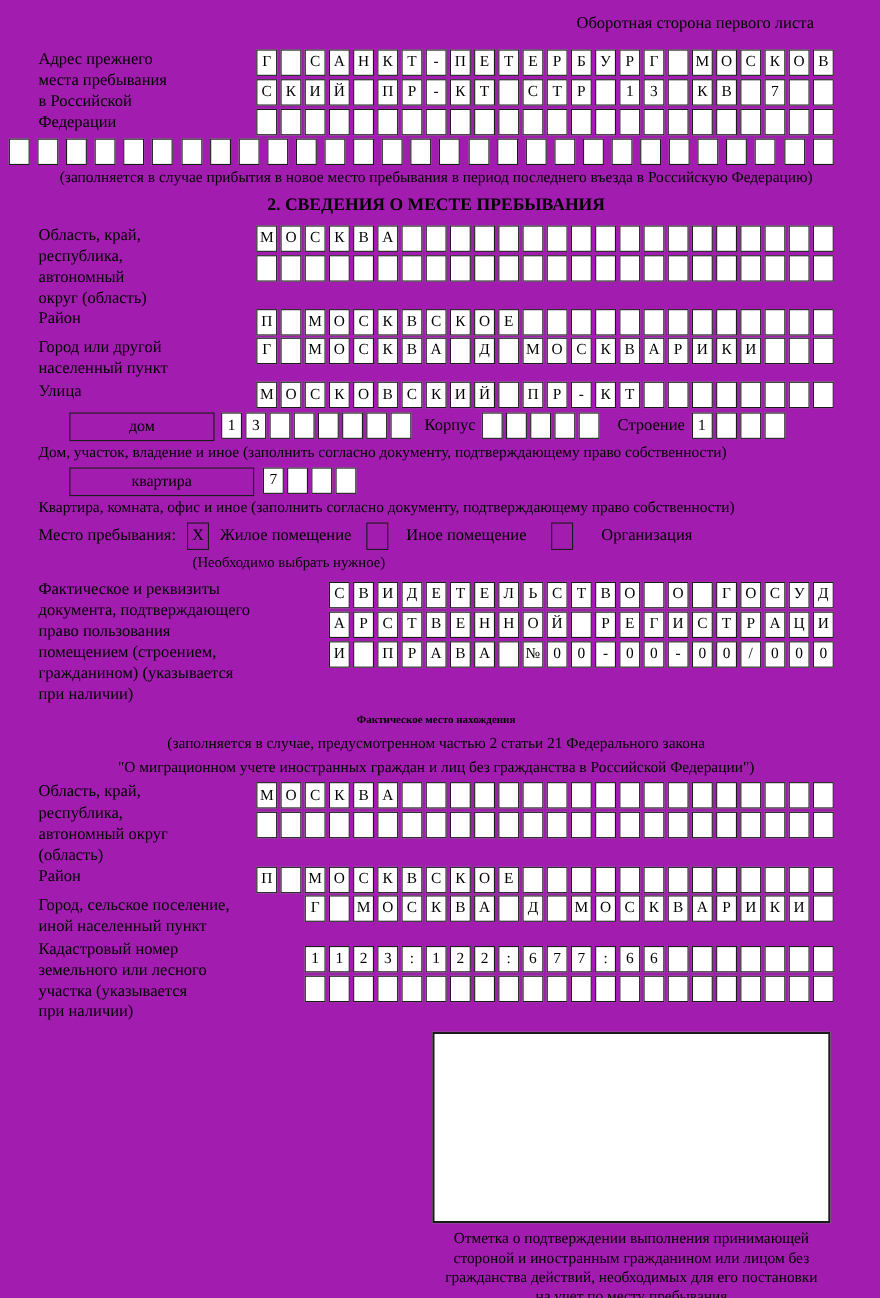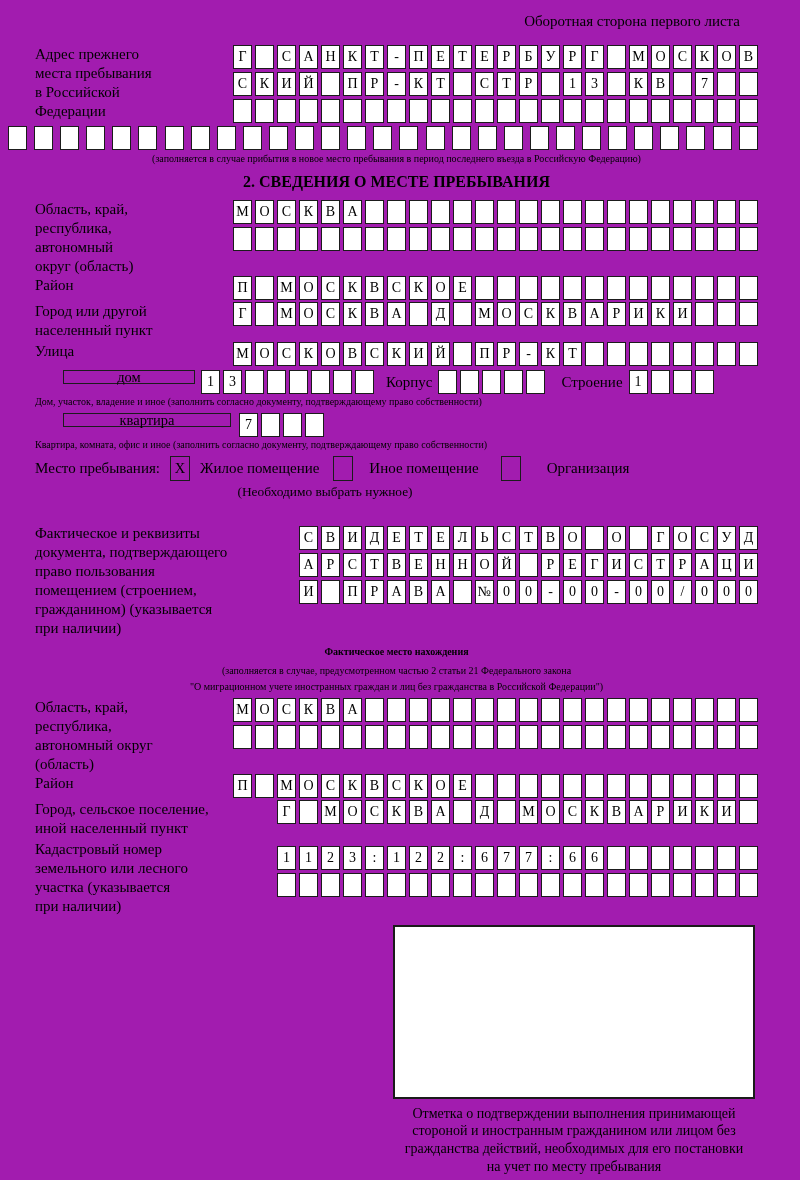--- a/index.html
+++ b/index.html
@@ -15,40 +15,40 @@
   .frow { display:flex; align-items:flex-start; }
   .flabel { flex:none; }
   .fcol { display:flex; flex-direction:column; gap:3px; margin-left:auto; align-items:flex-end; }
   .fboxes { display:flex; gap:3px; justify-content:flex-end; margin-left:auto; flex:none; }
   .cell {
     width:19px; height:24px; flex:none; background:#fff;
     border:1.6px solid #1b1b1b; display:flex; align-items:center; justify-content:center;
     font-size:14px;
   }
   .fboxes.full { margin:3px 0 3px -27px; width:750px; justify-content:space-between; }
-  .note { font-size:10px; }
+  .note { font-size:14px; }
   .note.center { text-align:center; margin-bottom:4px; }
   .note.left { margin:1px 0 4px; }
   .section-title { text-align:center; font-weight:bold; font-size:16px; margin:6px 0 8px; }
   .sub-title { text-align:center; font-weight:bold; font-size:10px; margin:8px 0 6px; }
   .typebox {
-    border:1.6px solid #1b1b1b; height:14px; flex:none;
+    border:1.6px solid #1b1b1b; height:26px; flex:none;
     display:flex; align-items:center; justify-content:center; font-size:14.5px;
   }
   .wide-house { width:132px; margin-left:28px; }
   .wide-apt { width:168px; margin-left:28px; }
   .inline-label { flex:none; padding-top:3px; }
   .house-row, .apt-row { display:flex; align-items:flex-start; margin-bottom:2px; }
   .house-row .fboxes, .apt-row .fboxes { margin-left:6px; }
   .stay-row { display:flex; align-items:center; margin:4px 0 2px; }
   .checkbox {
     width:20px; height:25px; border:1.6px solid #1b1b1b; flex:none;
     display:flex; align-items:center; justify-content:center; font-size:14.5px;
   }
-  .hint { font-size:13.4px; text-align:center; width:300px; margin-left:140px; margin-bottom:24px; }
+  .hint { font-size:13.4px; text-align:left; width:300px; margin-left:140px; margin-bottom:8px; }
   .mb2 { margin-bottom:2px; } .mb4 { margin-bottom:4px; } .mb6 { margin-bottom:6px; }
   .doc-col { margin-top:2px; }
   .cad-col { margin-top:6px; }
   .stamp-box {
     margin:8px 0 0 358px; width:362px; height:174px;
     border:2px solid #1b1b1b; background:#fff;
   }
   .stamp-caption { margin:6px 0 0 348px; width:382px; text-align:center; font-size:14px; }
 </style>
 </head>

